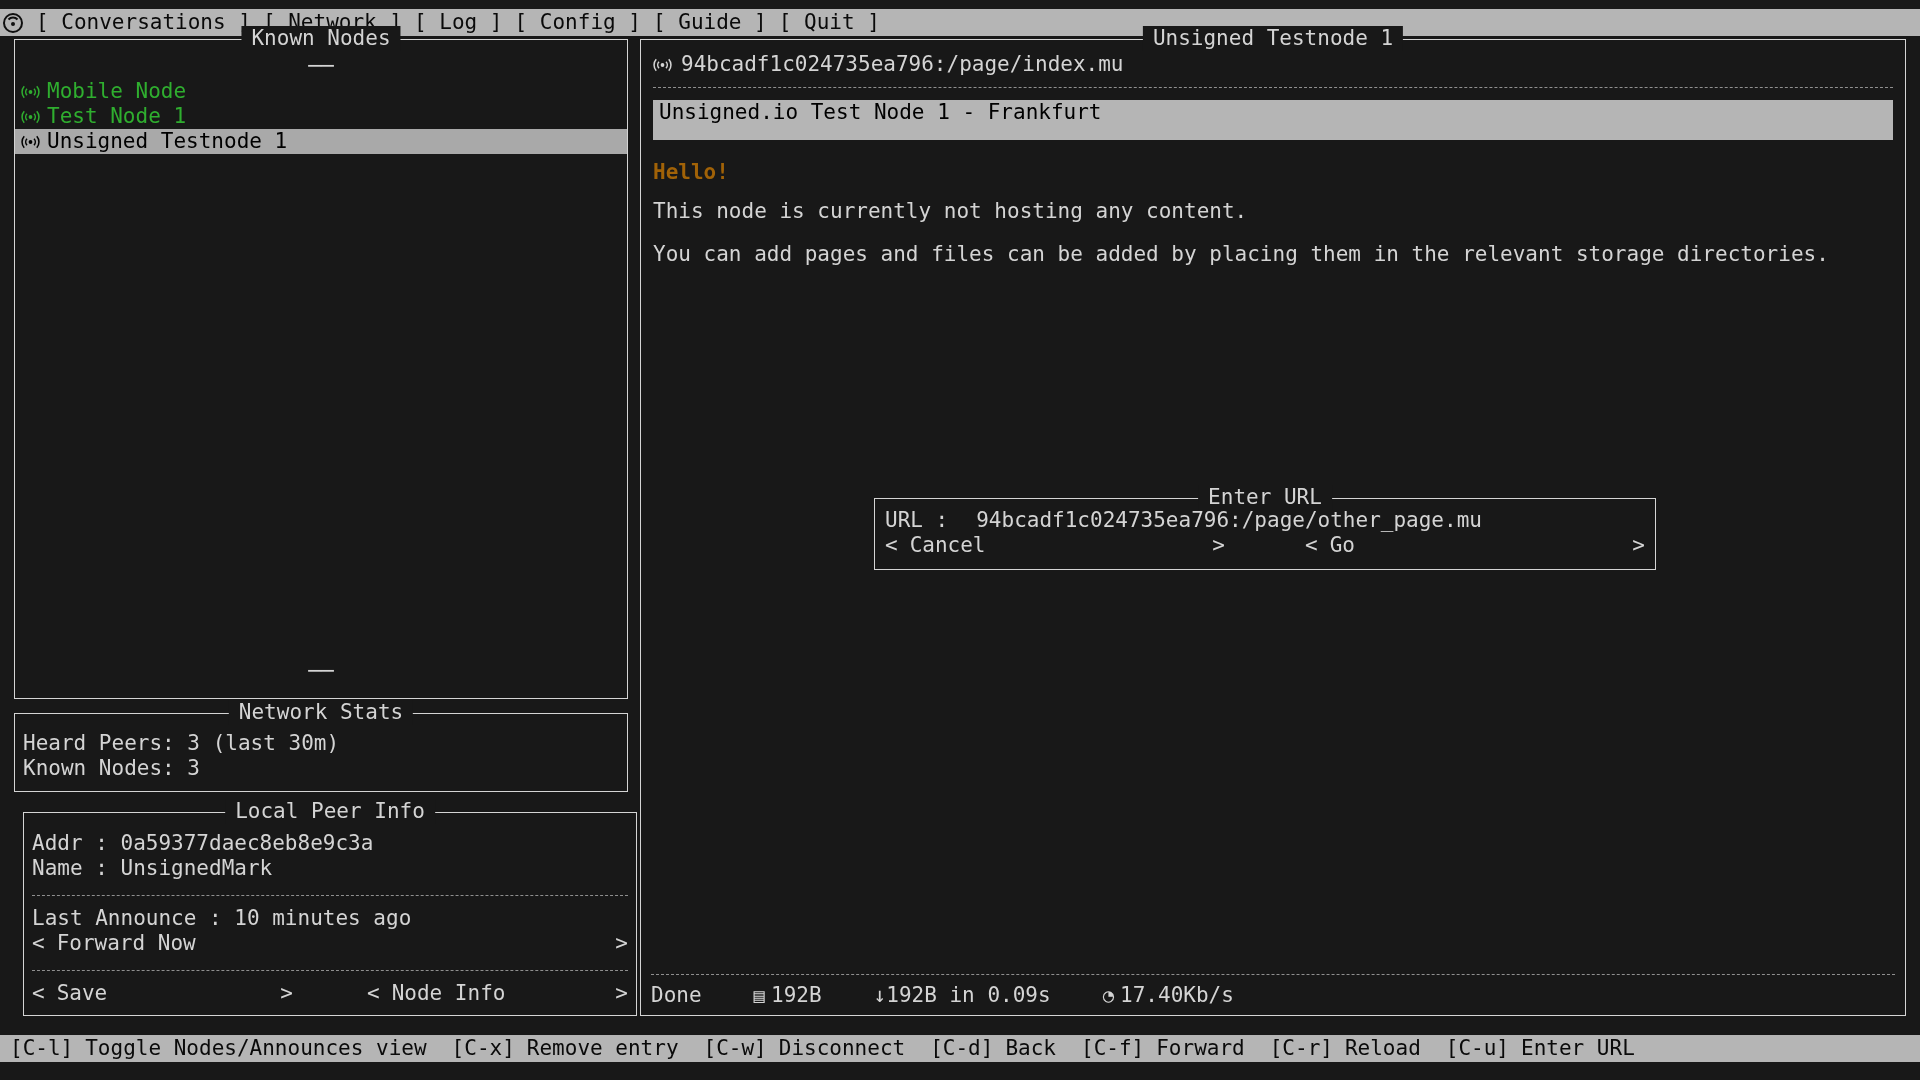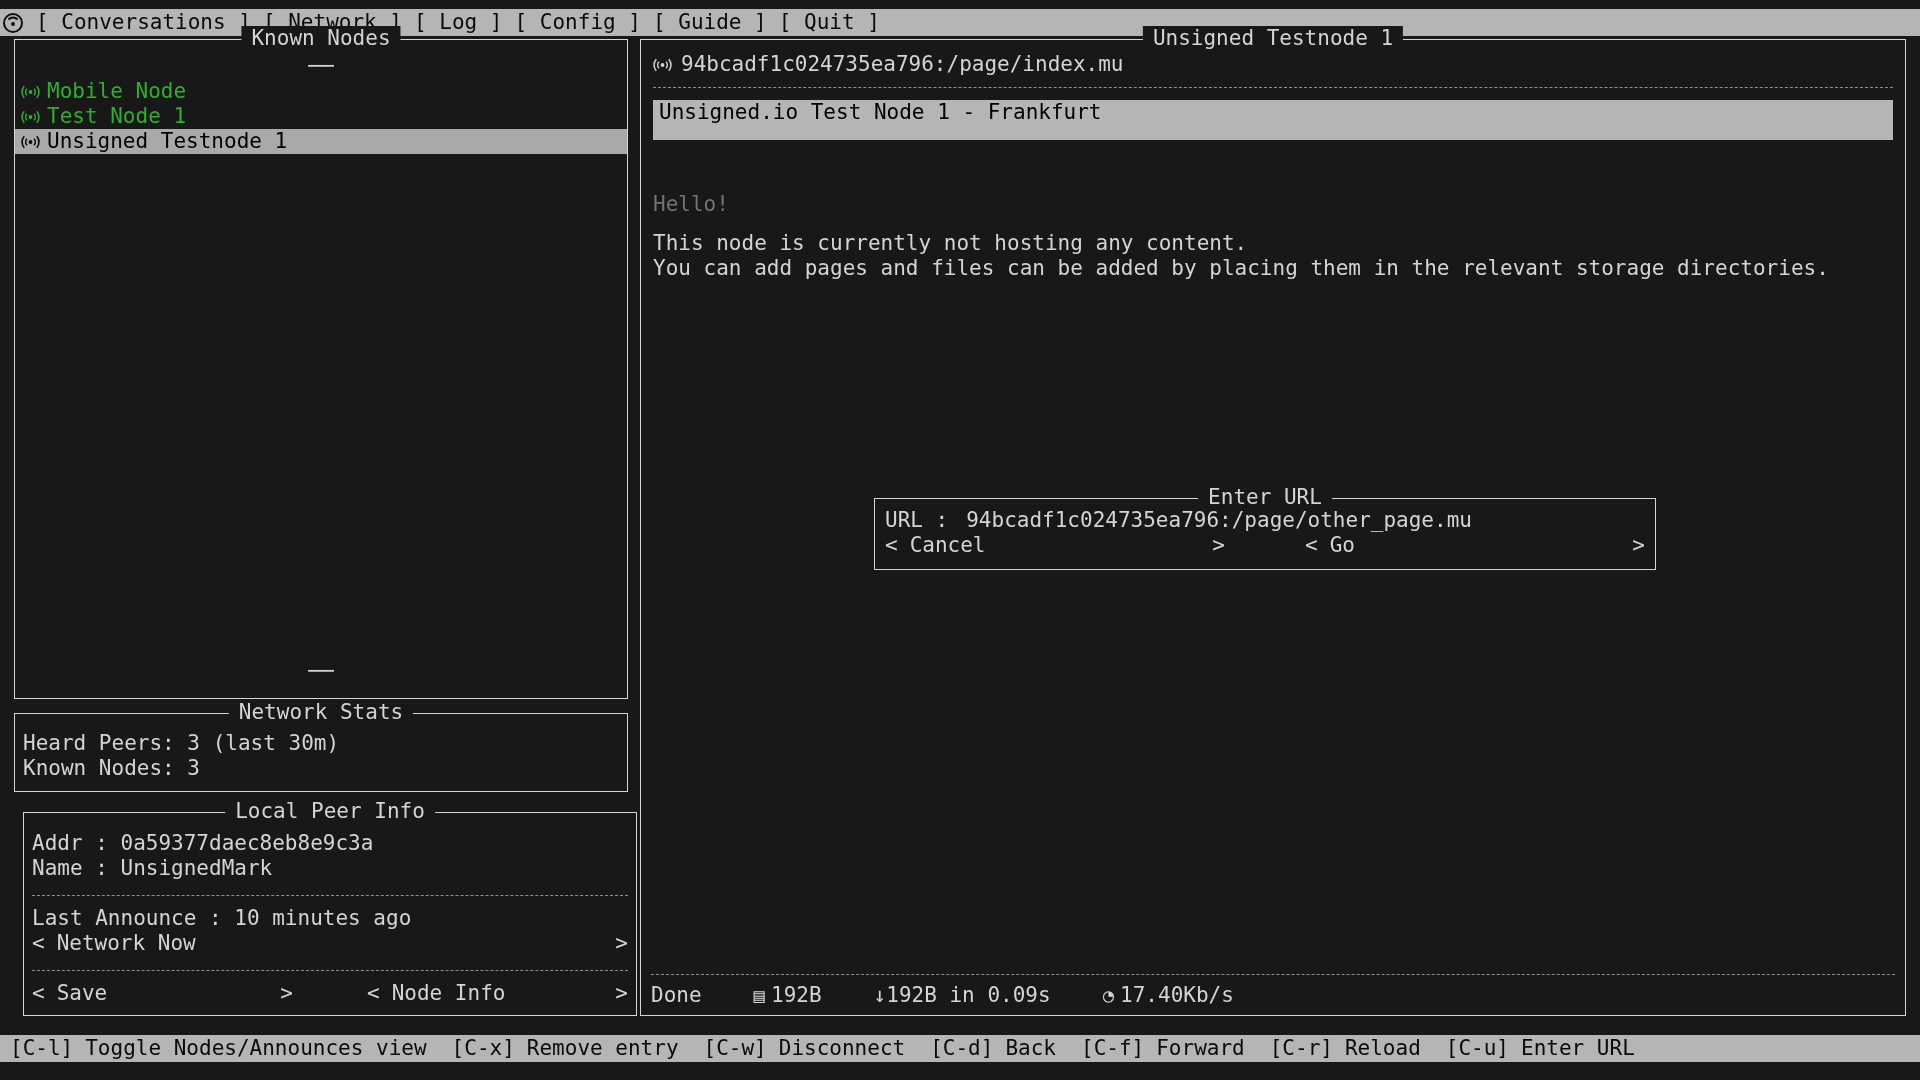--- a/index.html
+++ b/index.html
@@ -44,30 +44,30 @@
   .tbtn{display:flex; justify-content:space-between; align-items:center; height:25px; cursor:default;}
   .tbtn .lbl{display:flex; gap:12px;}
   .lp-sep2{position:absolute; left:8px; right:8px; bottom:44px;}
   .lp-btnrow{position:absolute; left:8px; right:8px; bottom:9px; display:flex; gap:74px;}
   .lp-btnrow .tbtn{flex:1;}
   
   .browser{left:640px; top:39px; width:1266px; height:977px; padding:12px 12px 0;}
   .url-row{display:flex; align-items:center; gap:9px; height:25px;}
   .b-sep1{margin-top:10px;}
   .page-header{margin-top:12px; height:40px; background:var(--bar-bg); color:#000; padding:0 6px; white-space:nowrap;}
-  .hello{margin-top:52px; font-weight:normal; color:#737373;}
+  .hello{margin-top:20px; font-weight:bold; color:#a16207;}
   .para1{margin-top:14px;}
-  .para2{}
+  .para2{margin-top:18px;}
   .b-sep2{position:absolute; left:10px; right:10px; bottom:40px;}
   .status-row{position:absolute; left:10px; right:10px; bottom:7px; display:flex; align-items:center; gap:52px;}
   .status-group{display:flex; align-items:center; gap:6px;}
   .status-icon{font-size:19px;}
   
   .url-dialog{left:233px; top:458px; width:782px; height:72px; background:var(--bg); padding:9px 10px 0;}
-  .ud-row{display:flex; gap:18px; height:25px; white-space:nowrap;}
+  .ud-row{display:flex; gap:28px; height:25px; white-space:nowrap;}
   .ud-btns{display:flex; gap:80px; height:25px;}
   .ud-btns .tbtn{flex:1;}
   
   .bottombar{
     position:absolute; left:0; top:1035px; width:1920px; height:27px;
     background:var(--bar-bg); color:var(--bar-fg);
     display:flex; align-items:center; gap:25px; padding:0 10px; white-space:nowrap;
   }
   .sc{display:flex; gap:12px;}
   svg{display:block;}
@@ -136,21 +136,21 @@
 
 <div class="box local-peer">
   <span class="box-title">Local Peer Info</span>
   <div class="nowrap">Addr : 0a59377daec8eb8e9c3a</div>
   <div class="nowrap">Name : UnsignedMark</div>
   <div class="dashsep lp-sep1"></div>
   <div class="nowrap">Last Announce : 10 minutes ago</div>
   <div class="tbtn">
     <span class="lbl">
         <span>&lt;</span>
-        <span>Network Now</span>
+        <span>Forward Now</span>
       </span>
     <span>&gt;</span>
   </div>
   <div class="dashsep lp-sep2"></div>
   <div class="lp-btnrow">
     <div class="tbtn">
       <span class="lbl">
           <span>&lt;</span>
           <span>Save</span>
         </span>

